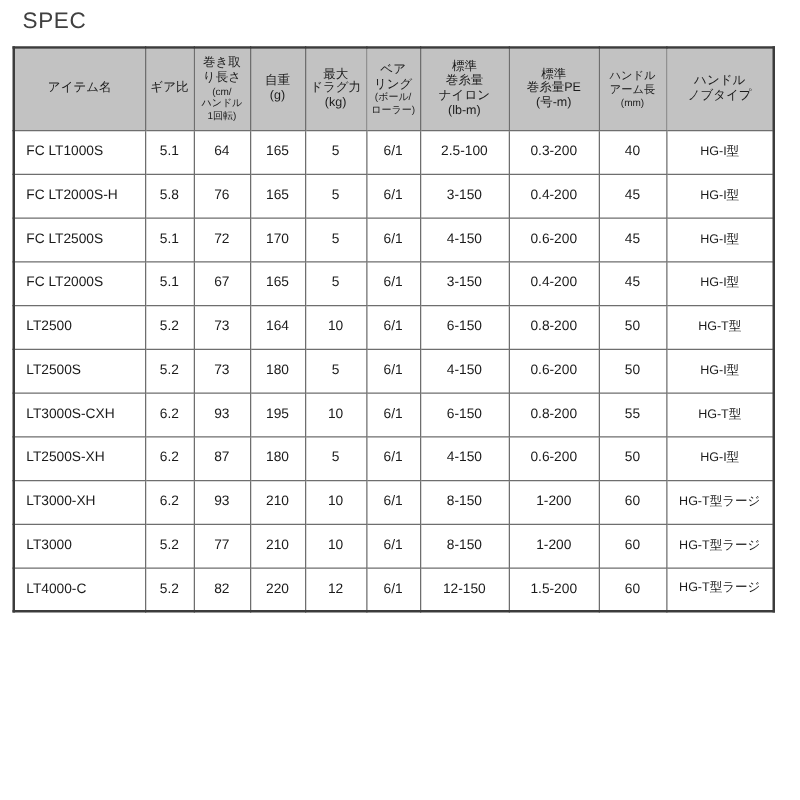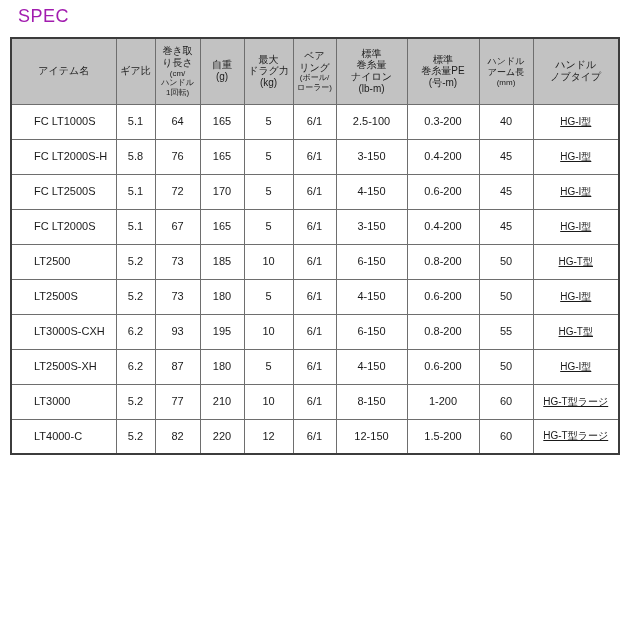--- a/index.html
+++ b/index.html
@@ -17,21 +17,21 @@
     width: 640px;
     height: 640px;
   }
   .page-title {
     position: absolute;
     left: 18px;
     top: 6px;
     font-size: 18px;
     font-weight: 500;
     letter-spacing: 0.5px;
-    color: #a21caf;
+    color: #404040;
   }
   table.spec-table {
     position: absolute;
     left: 10px;
     top: 37px;
     width: 608px;
     border-collapse: collapse;
     table-layout: fixed;
     border: 2px solid #3c3c3c;
   }
@@ -65,25 +65,24 @@
   table.spec-table tbody tr {
     height: 35px;
   }
   table.spec-table tbody td {
     font-size: 11px;
     line-height: 1.2;
     background: #ffffff;
   }
   table.spec-table tbody td:first-child {
     text-align: left;
-    padding-left: 22px;
+    padding-left: 9px;
   }
   table.spec-table tbody td:nth-child(10) {
     font-size: 10px;
-    text-decoration: underline;
   }
 </style>
 </head>
 <body>
 
 <div class="page">
   <div class="page-title">SPEC</div>
 
   <table class="spec-table">
     <colgroup>
@@ -173,21 +172,21 @@
           <td>6/1</td>
           <td>3-150</td>
           <td>0.4-200</td>
           <td>45</td>
           <td>HG-I型</td>
         </tr>
         <tr>
           <td>LT2500</td>
           <td>5.2</td>
           <td>73</td>
-          <td>185</td>
+          <td>164</td>
           <td>10</td>
           <td>6/1</td>
           <td>6-150</td>
           <td>0.8-200</td>
           <td>50</td>
           <td>HG-T型</td>
         </tr>
         <tr>
           <td>LT2500S</td>
           <td>5.2</td>
@@ -216,20 +215,32 @@
           <td>LT2500S-XH</td>
           <td>6.2</td>
           <td>87</td>
           <td>180</td>
           <td>5</td>
           <td>6/1</td>
           <td>4-150</td>
           <td>0.6-200</td>
           <td>50</td>
           <td>HG-I型</td>
+        </tr>
+        <tr>
+          <td>LT3000-XH</td>
+          <td>6.2</td>
+          <td>93</td>
+          <td>210</td>
+          <td>10</td>
+          <td>6/1</td>
+          <td>8-150</td>
+          <td>1-200</td>
+          <td>60</td>
+          <td>HG-T型ラージ</td>
         </tr>
         <tr>
           <td>LT3000</td>
           <td>5.2</td>
           <td>77</td>
           <td>210</td>
           <td>10</td>
           <td>6/1</td>
           <td>8-150</td>
           <td>1-200</td>

